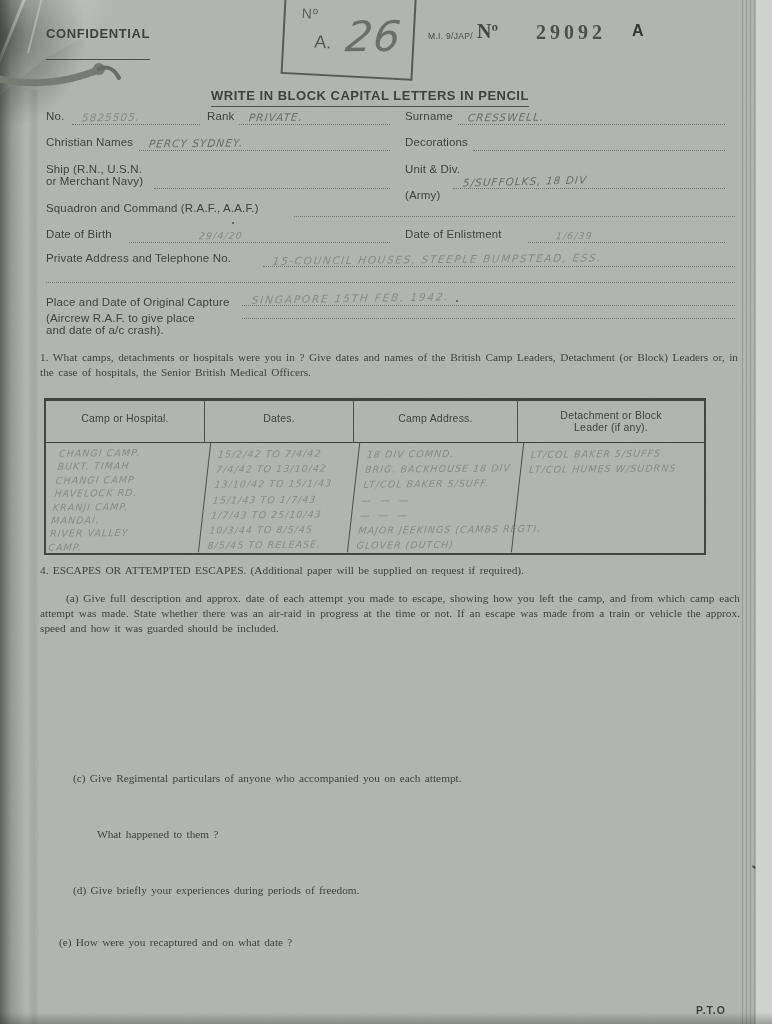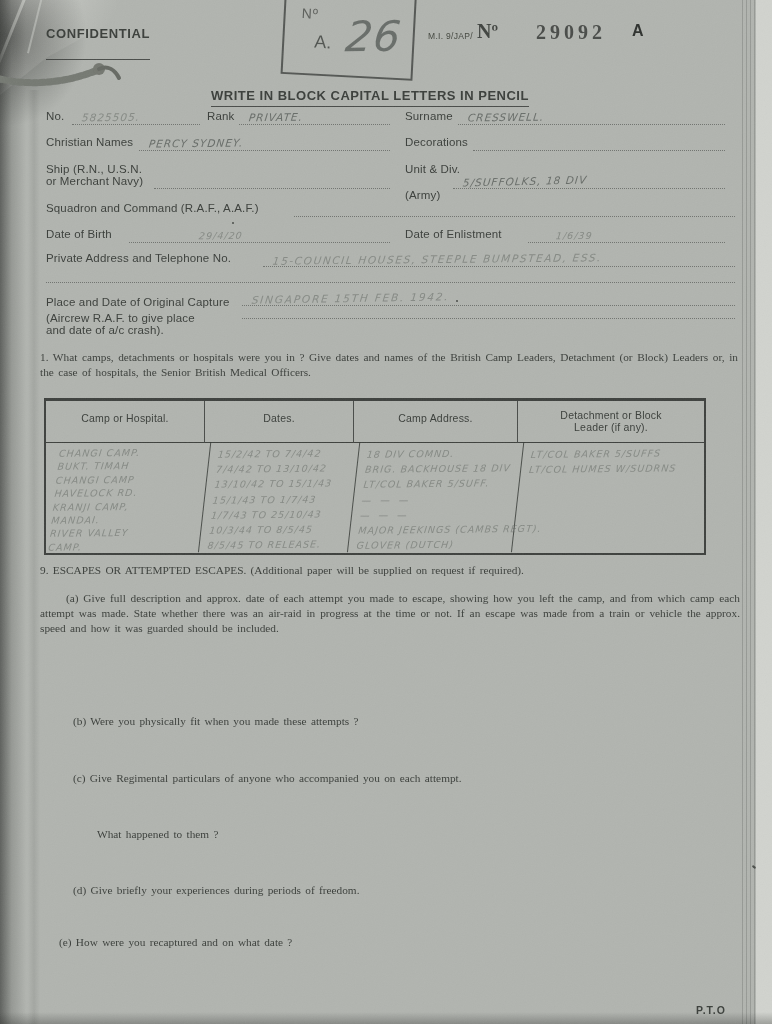--- a/index.html
+++ b/index.html
@@ -201,23 +201,22 @@
 LT/COL BAKER 5/SUFF.
 —  —  —
 —  —  —
 MAJOR JEEKINGS (CAMBS REGT).
 GLOVER (DUTCH)</div>
       <div class="ct-bcell ct-det hw hw-faint">LT/COL BAKER 5/SUFFS
 LT/COL HUMES W/SUDRNS</div>
     </div>
   </div>
 
-  <div class="abs para" style="left:40px;top:563px;width:700px;text-align:left">9.   ESCAPES OR ATTEMPTED ESCAPES.   (Additional paper will be supplied on request if required).</div>
+  <div class="abs para" style="left:40px;top:563px;width:700px;text-align:left">4.   ESCAPES OR ATTEMPTED ESCAPES.   (Additional paper will be supplied on request if required).</div>
   <div class="abs para" style="left:40px;top:591px;width:700px;text-indent:26px;line-height:15px">(a)   Give full description and approx. date of each attempt you made to escape, showing how you left the camp, and from which camp each attempt was made.   State whether there was an air-raid in progress at the time or not.   If an escape was made from a train or vehicle the approx. speed and how it was guarded should be included.</div>
-  <div class="abs para" style="left:73px;top:714px;text-align:left">(b)   Were you physically fit when you made these attempts ?</div>
   <div class="abs para" style="left:73px;top:771px;text-align:right">(c)   Give Regimental particulars of anyone who accompanied you on each attempt.</div>
   <div class="abs para" style="left:97px;top:827px;text-align:left">What happened to them ?</div>
   <div class="abs para" style="left:73px;top:883px;text-align:right">(d)   Give briefly your experiences during periods of freedom.</div>
   <div class="abs para" style="left:59px;top:935px;text-align:center">(e)   How were you recaptured and on what date ?</div>
 
   <div class="abs pto" style="left:696px;top:1004px">P.T.O</div>
 
   <svg class="abs noise">
     <filter id="grain">
         <feTurbulence type="fractalNoise" baseFrequency="0.9" numOctaves="2"></feTurbulence>

